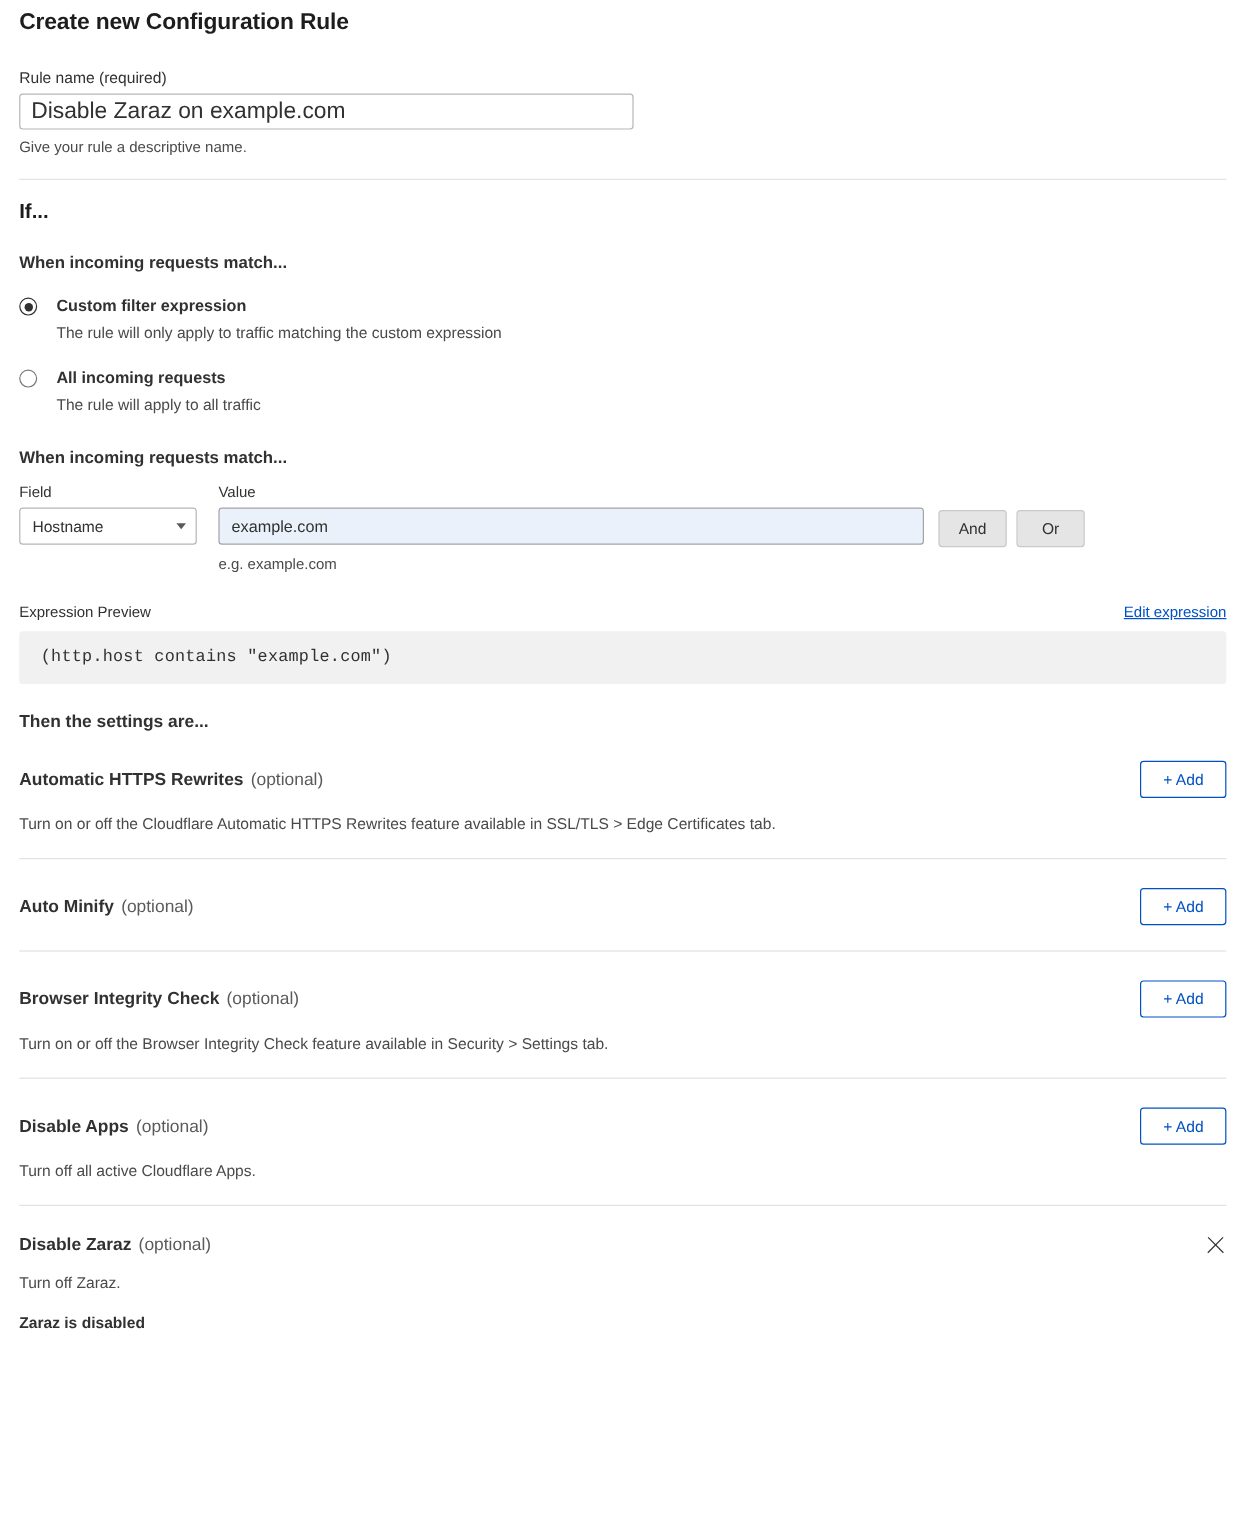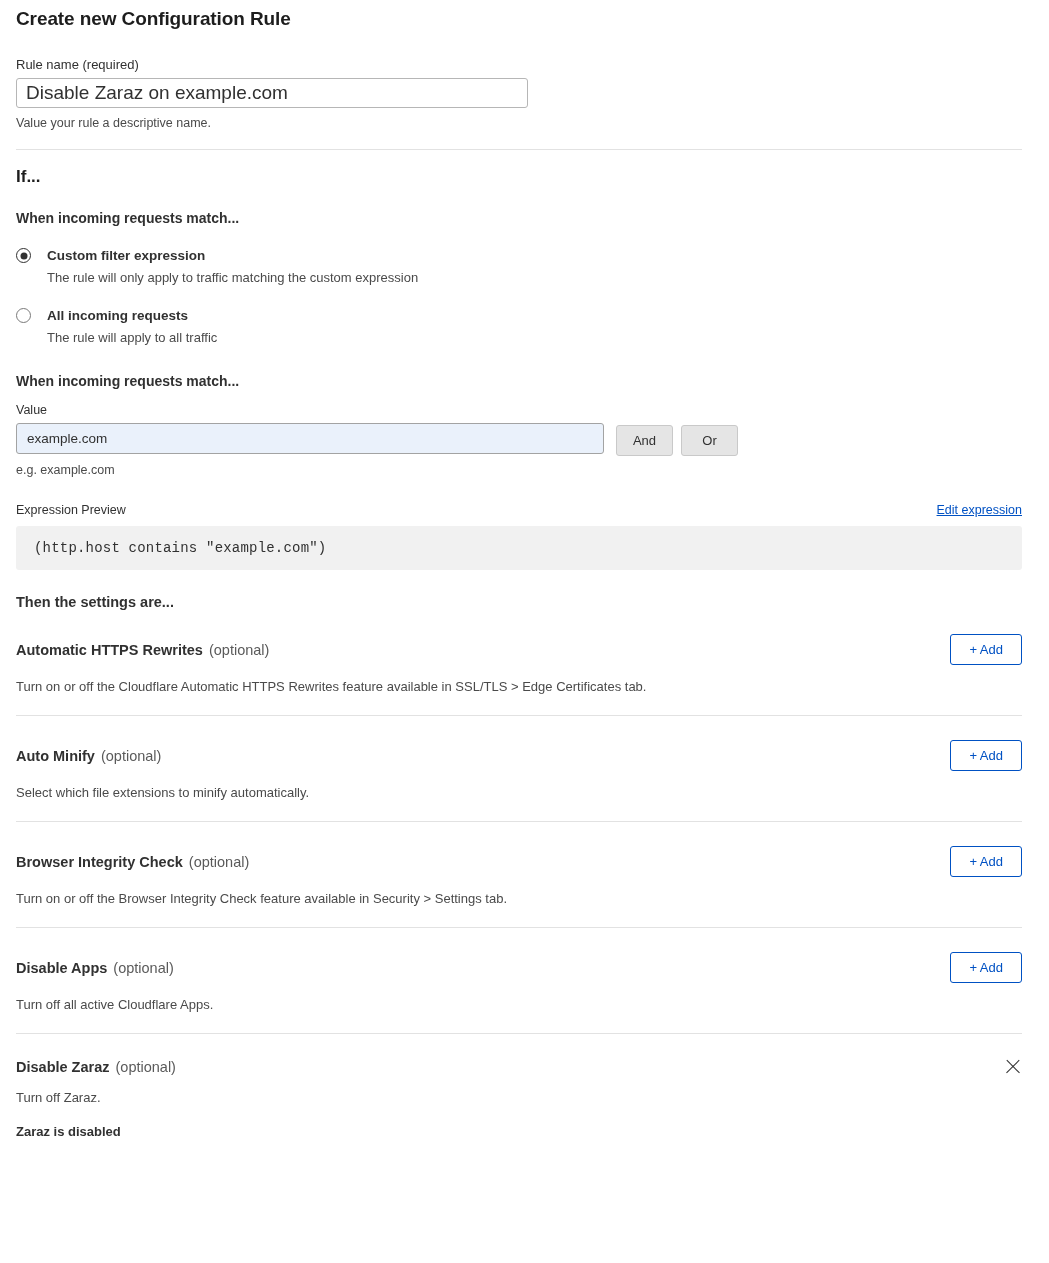--- a/index.html
+++ b/index.html
@@ -272,21 +272,21 @@
 </style>
 </head>
 <body>
 
 <div class="page">
 
   <div class="title">Create new Configuration Rule</div>
 
   <div class="field-label">Rule name (required)</div>
   <input class="rule-name-input" type="text" value="Disable Zaraz on example.com" style="">
-  <div class="helper-text">Value your rule a descriptive name.</div>
+  <div class="helper-text">Give your rule a descriptive name.</div>
 
   <hr class="divider">
 
   <div class="section-title">If...</div>
   <div class="subsection-title">When incoming requests match...</div>
 
   <div class="radio-group">
     <div class="radio-row">
       <span class="radio-mark checked"></span>
       <span>
@@ -299,20 +299,27 @@
       <span>
         <span class="radio-text-label">All incoming requests</span>
         <div class="radio-text-desc">The rule will apply to all traffic</div>
       </span>
     </div>
   </div>
 
   <div class="match-header">When incoming requests match...</div>
 
   <div class="expr-row">
+    <div class="col-field">
+      <div class="col-label">Field</div>
+      <div class="select-box">
+        <span>Hostname</span>
+        <span class="caret"></span>
+      </div>
+    </div>
 
 
     <div class="col-value">
       <div class="col-label">Value</div>
       <input class="value-input" type="text" value="example.com" style="">
       <div class="value-hint">e.g. example.com</div>
     </div>
 
     <div class="logic-wrap">
       <button class="logic-btn">And</button>
@@ -336,21 +343,20 @@
     </div>
     <div class="setting-desc">Turn on or off the Cloudflare Automatic HTTPS Rewrites feature available in SSL/TLS &gt; Edge Certificates tab.</div>
   </div>
 
   <div class="setting-block">
     <div class="setting-head">
       <span class="setting-name">Auto Minify</span>
       <span class="setting-optional">(optional)</span>
       <button class="add-btn">+ Add</button>
     </div>
-    <div class="setting-desc">Select which file extensions to minify automatically.</div>
   </div>
 
   <div class="setting-block">
     <div class="setting-head">
       <span class="setting-name">Browser Integrity Check</span>
       <span class="setting-optional">(optional)</span>
       <button class="add-btn">+ Add</button>
     </div>
     <div class="setting-desc">Turn on or off the Browser Integrity Check feature available in Security &gt; Settings tab.</div>
   </div>

